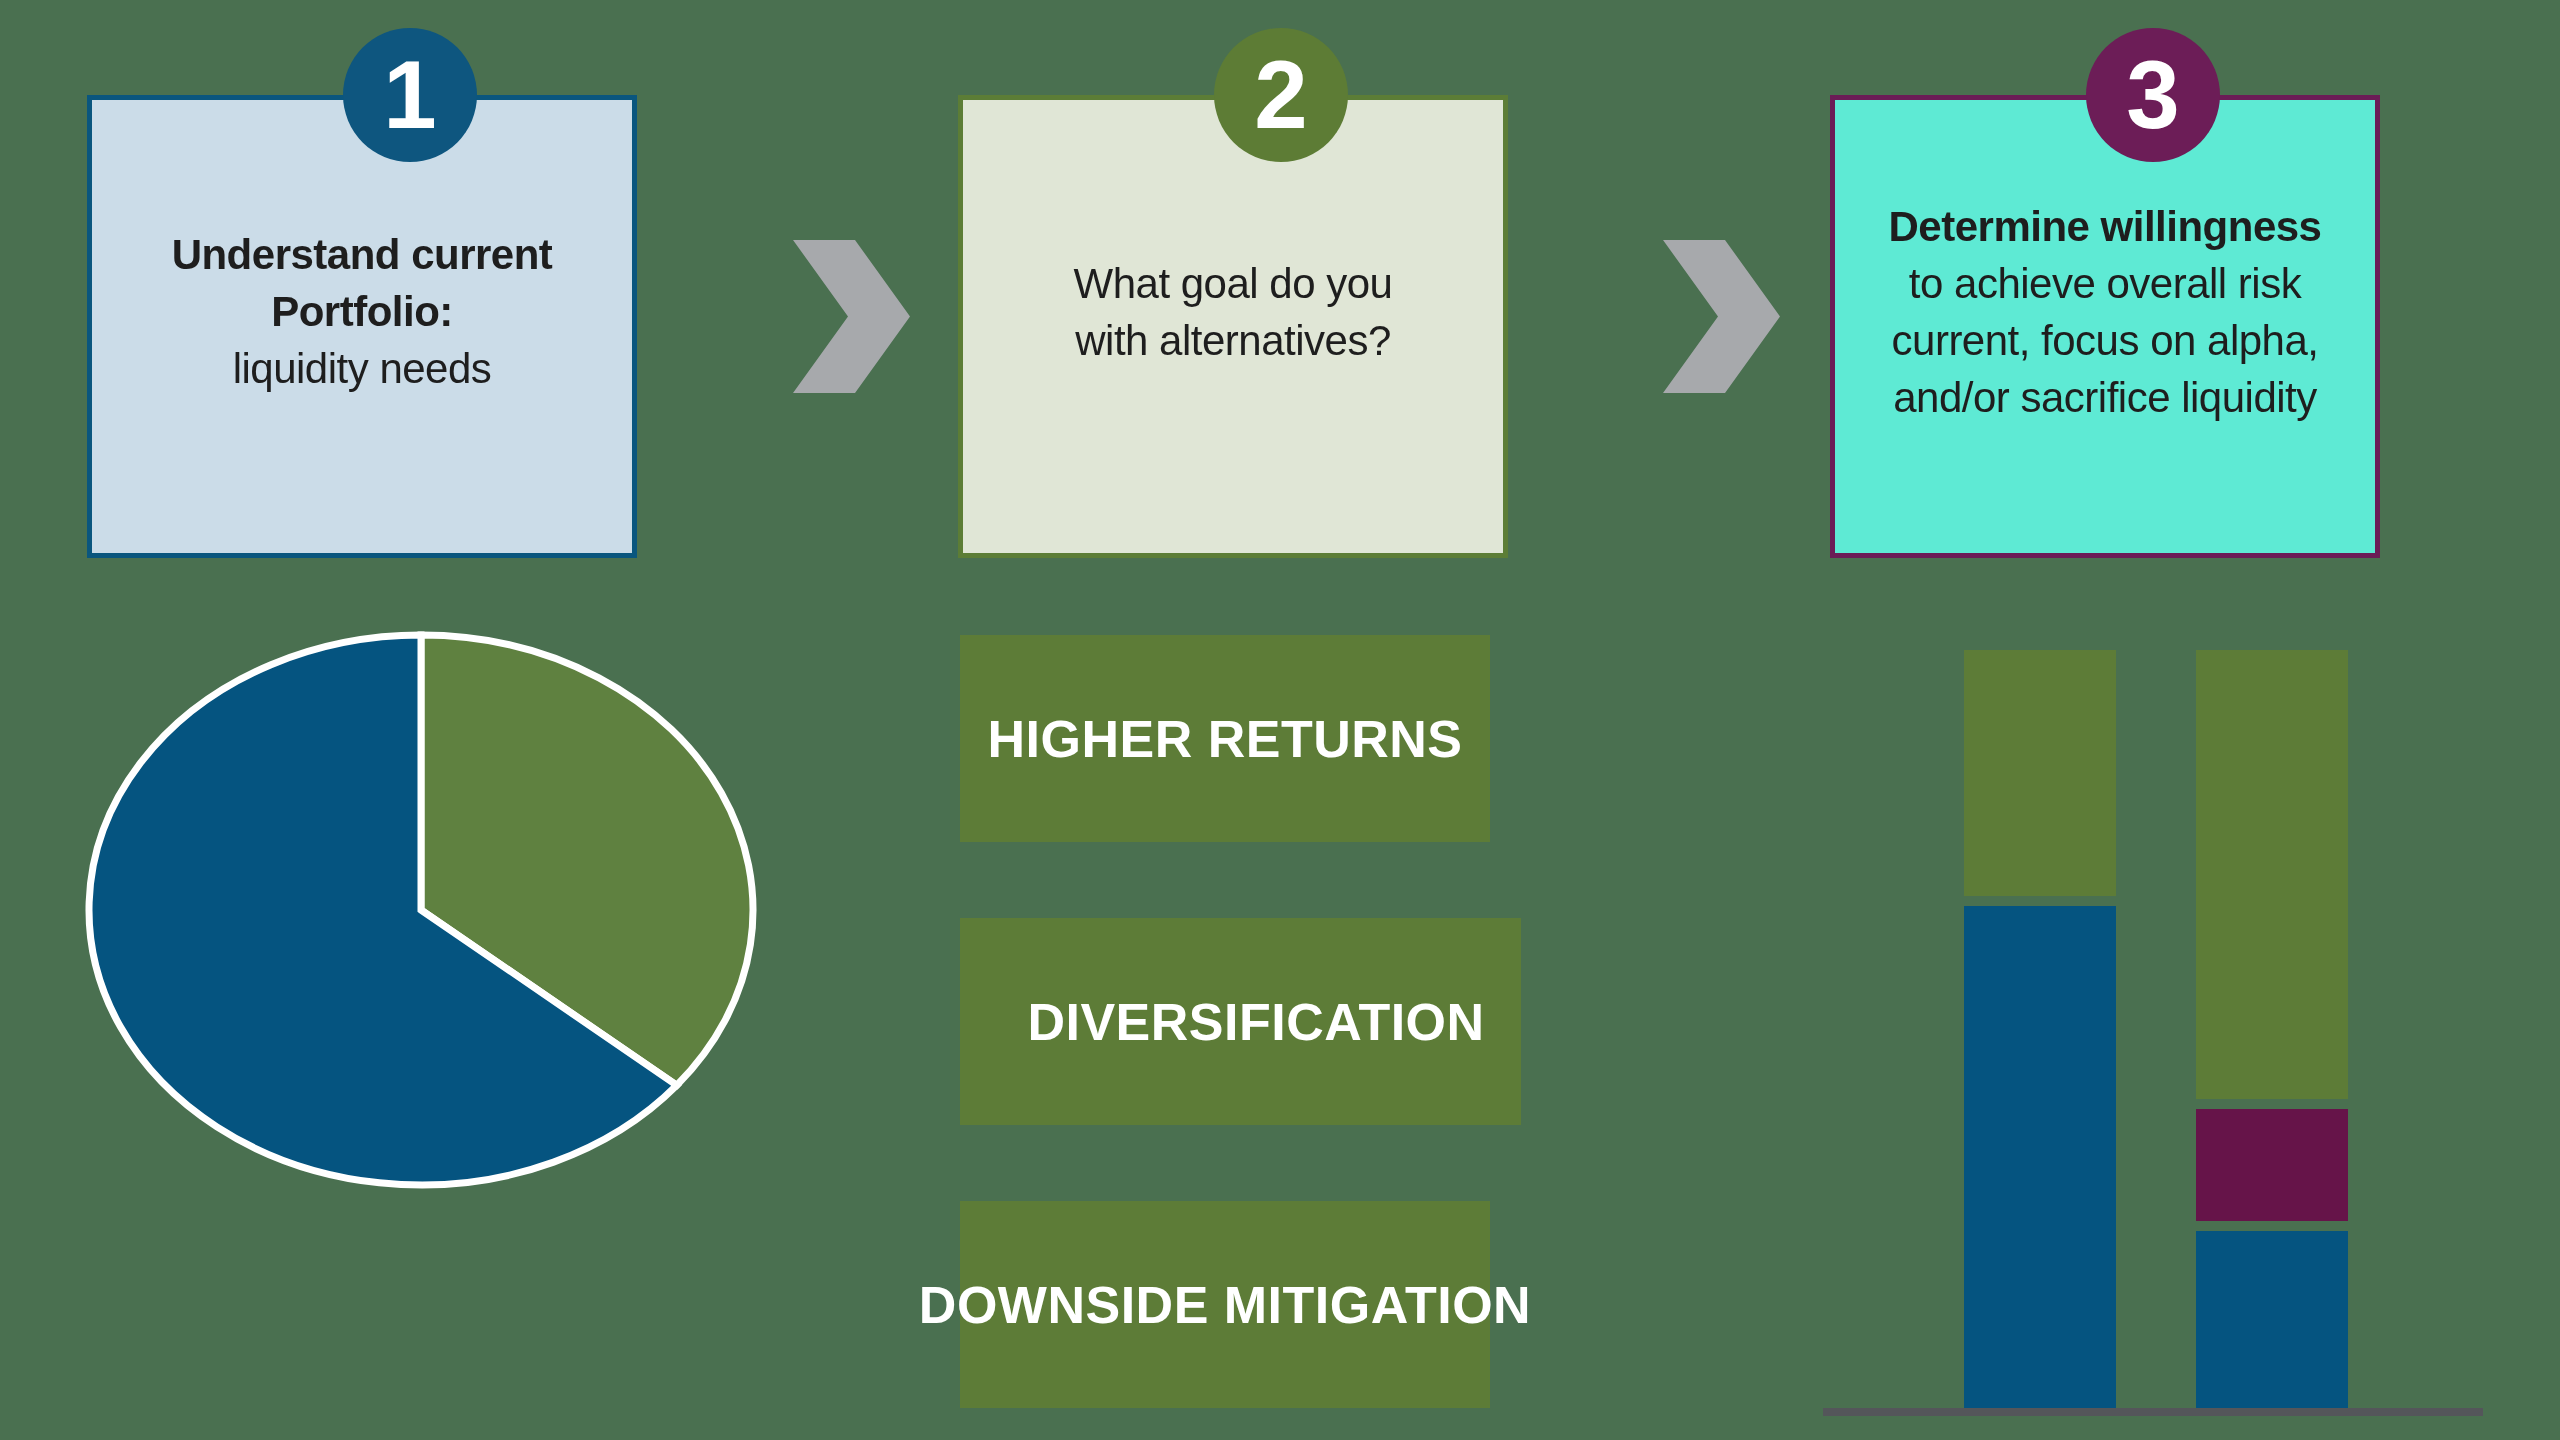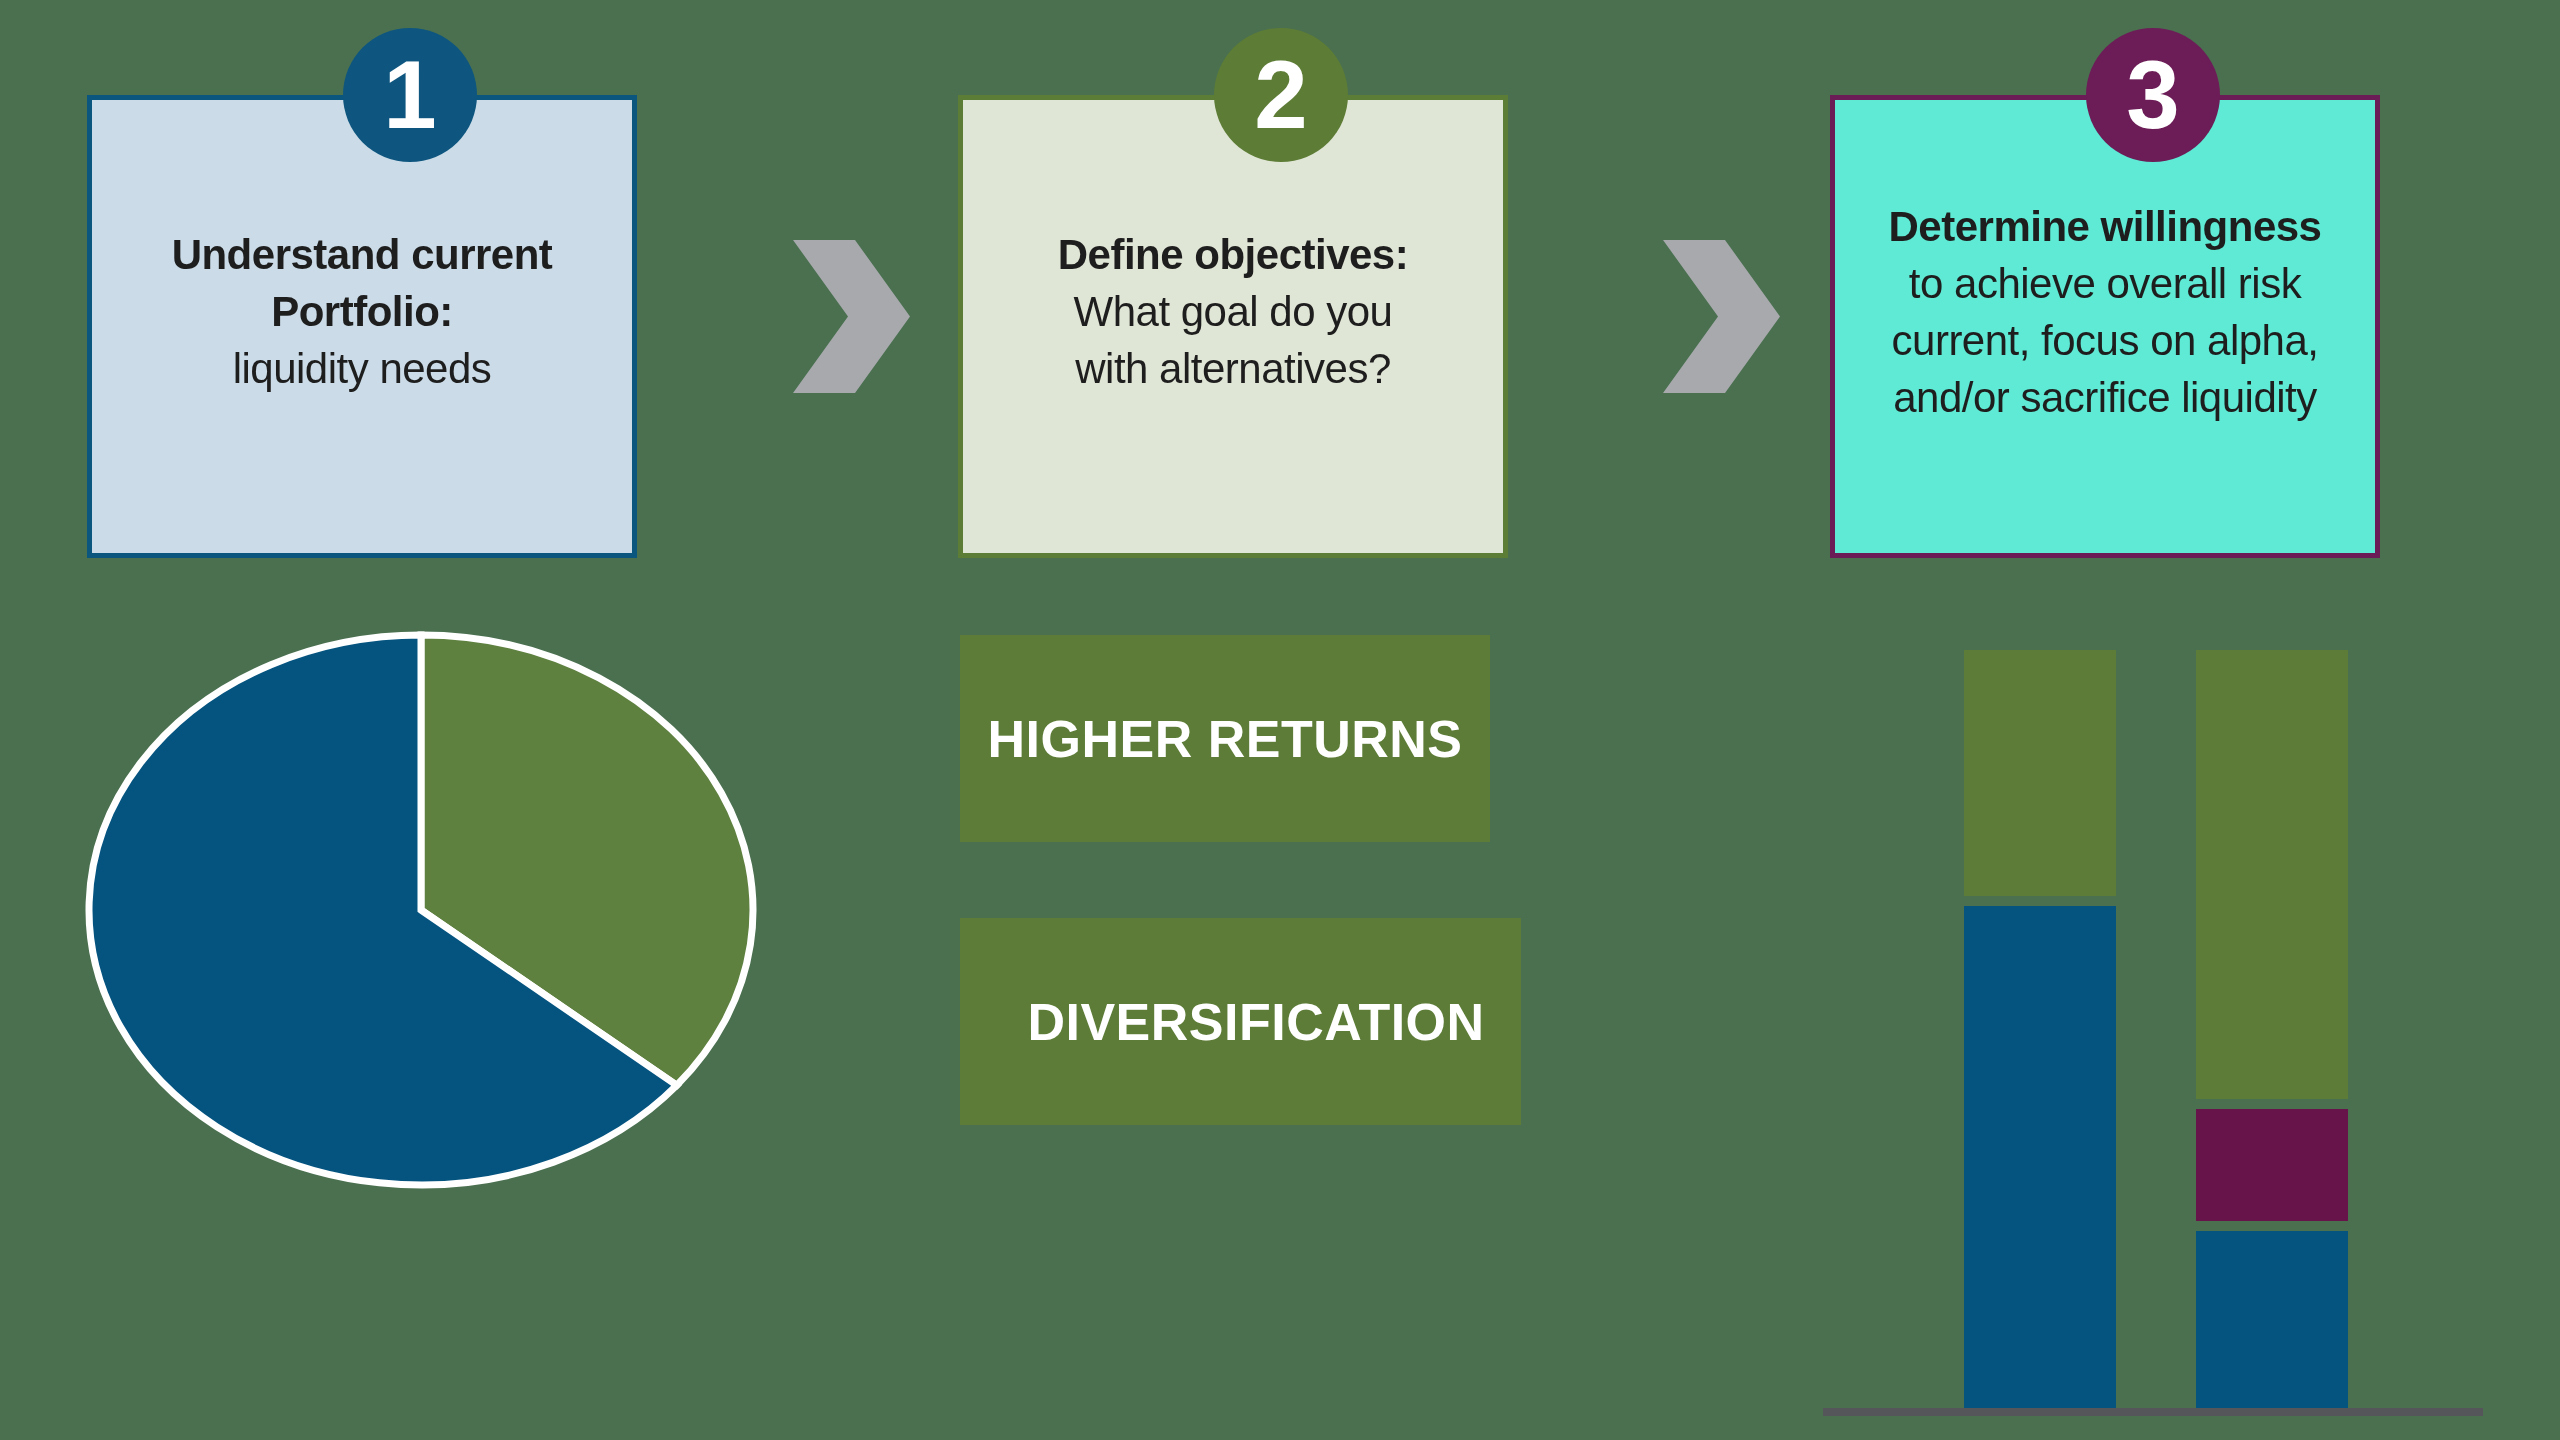--- a/index.html
+++ b/index.html
@@ -85,21 +85,20 @@
   </div>
 
   <svg class="chevron" id="chevron1" viewBox="0 0 117 153">
     <polygon points="0,0 62,0 117,76.5 62,153 0,153 55,76.5" fill="#A7A9AC"></polygon>
   </svg>
 
   <div class="badge" id="badge2">
     <span>2</span>
   </div>
   <div class="step-box" id="step2">
-    <div class="line bold">Define objectives:</div>
     <div class="line">What goal do you</div>
     <div class="line">with alternatives?</div>
   </div>
 
   <svg class="chevron" id="chevron2" viewBox="0 0 117 153">
     <polygon points="0,0 62,0 117,76.5 62,153 0,153 55,76.5" fill="#A7A9AC"></polygon>
   </svg>
 
   <div class="badge" id="badge3">
     <span>3</span>
@@ -115,20 +114,23 @@
       <path d="M 366,310 L 366,35 A 332 275 0 0 1 621.8103966015622,485.2915971808896 Z" fill="#5F8140" stroke="#FFFFFF" stroke-width="7"></path>
       <path d="M 366,310 L 621.8103966015622,485.2915971808896 A 332 275 0 1 1 365.99999999999994,35 Z" fill="#055480" stroke="#FFFFFF" stroke-width="7"></path>
     </svg>
 
   <div class="pill" id="pill1">
     <span class="pill-label">HIGHER RETURNS</span>
   </div>
   <div class="pill" id="pill2">
     <span class="pill-label">DIVERSIFICATION</span>
   </div>
+  <div class="pill" id="pill3">
+    <span class="pill-label">DOWNSIDE MITIGATION</span>
+  </div>
 
   <div class="bar" id="bar-left">
       <div class="seg" style="height: 246px; background: rgb(93, 124, 55);"></div>
       <div class="seg" style="height: 502px; background: rgb(5, 84, 128);"></div>
     </div>
   <div class="bar" id="bar-right">
       <div class="seg" style="height: 449px; background: rgb(93, 124, 55);"></div>
       <div class="seg" style="height: 112px; background: rgb(102, 20, 73);"></div>
       <div class="seg" style="height: 177px; background: rgb(5, 84, 128);"></div>
     </div>

